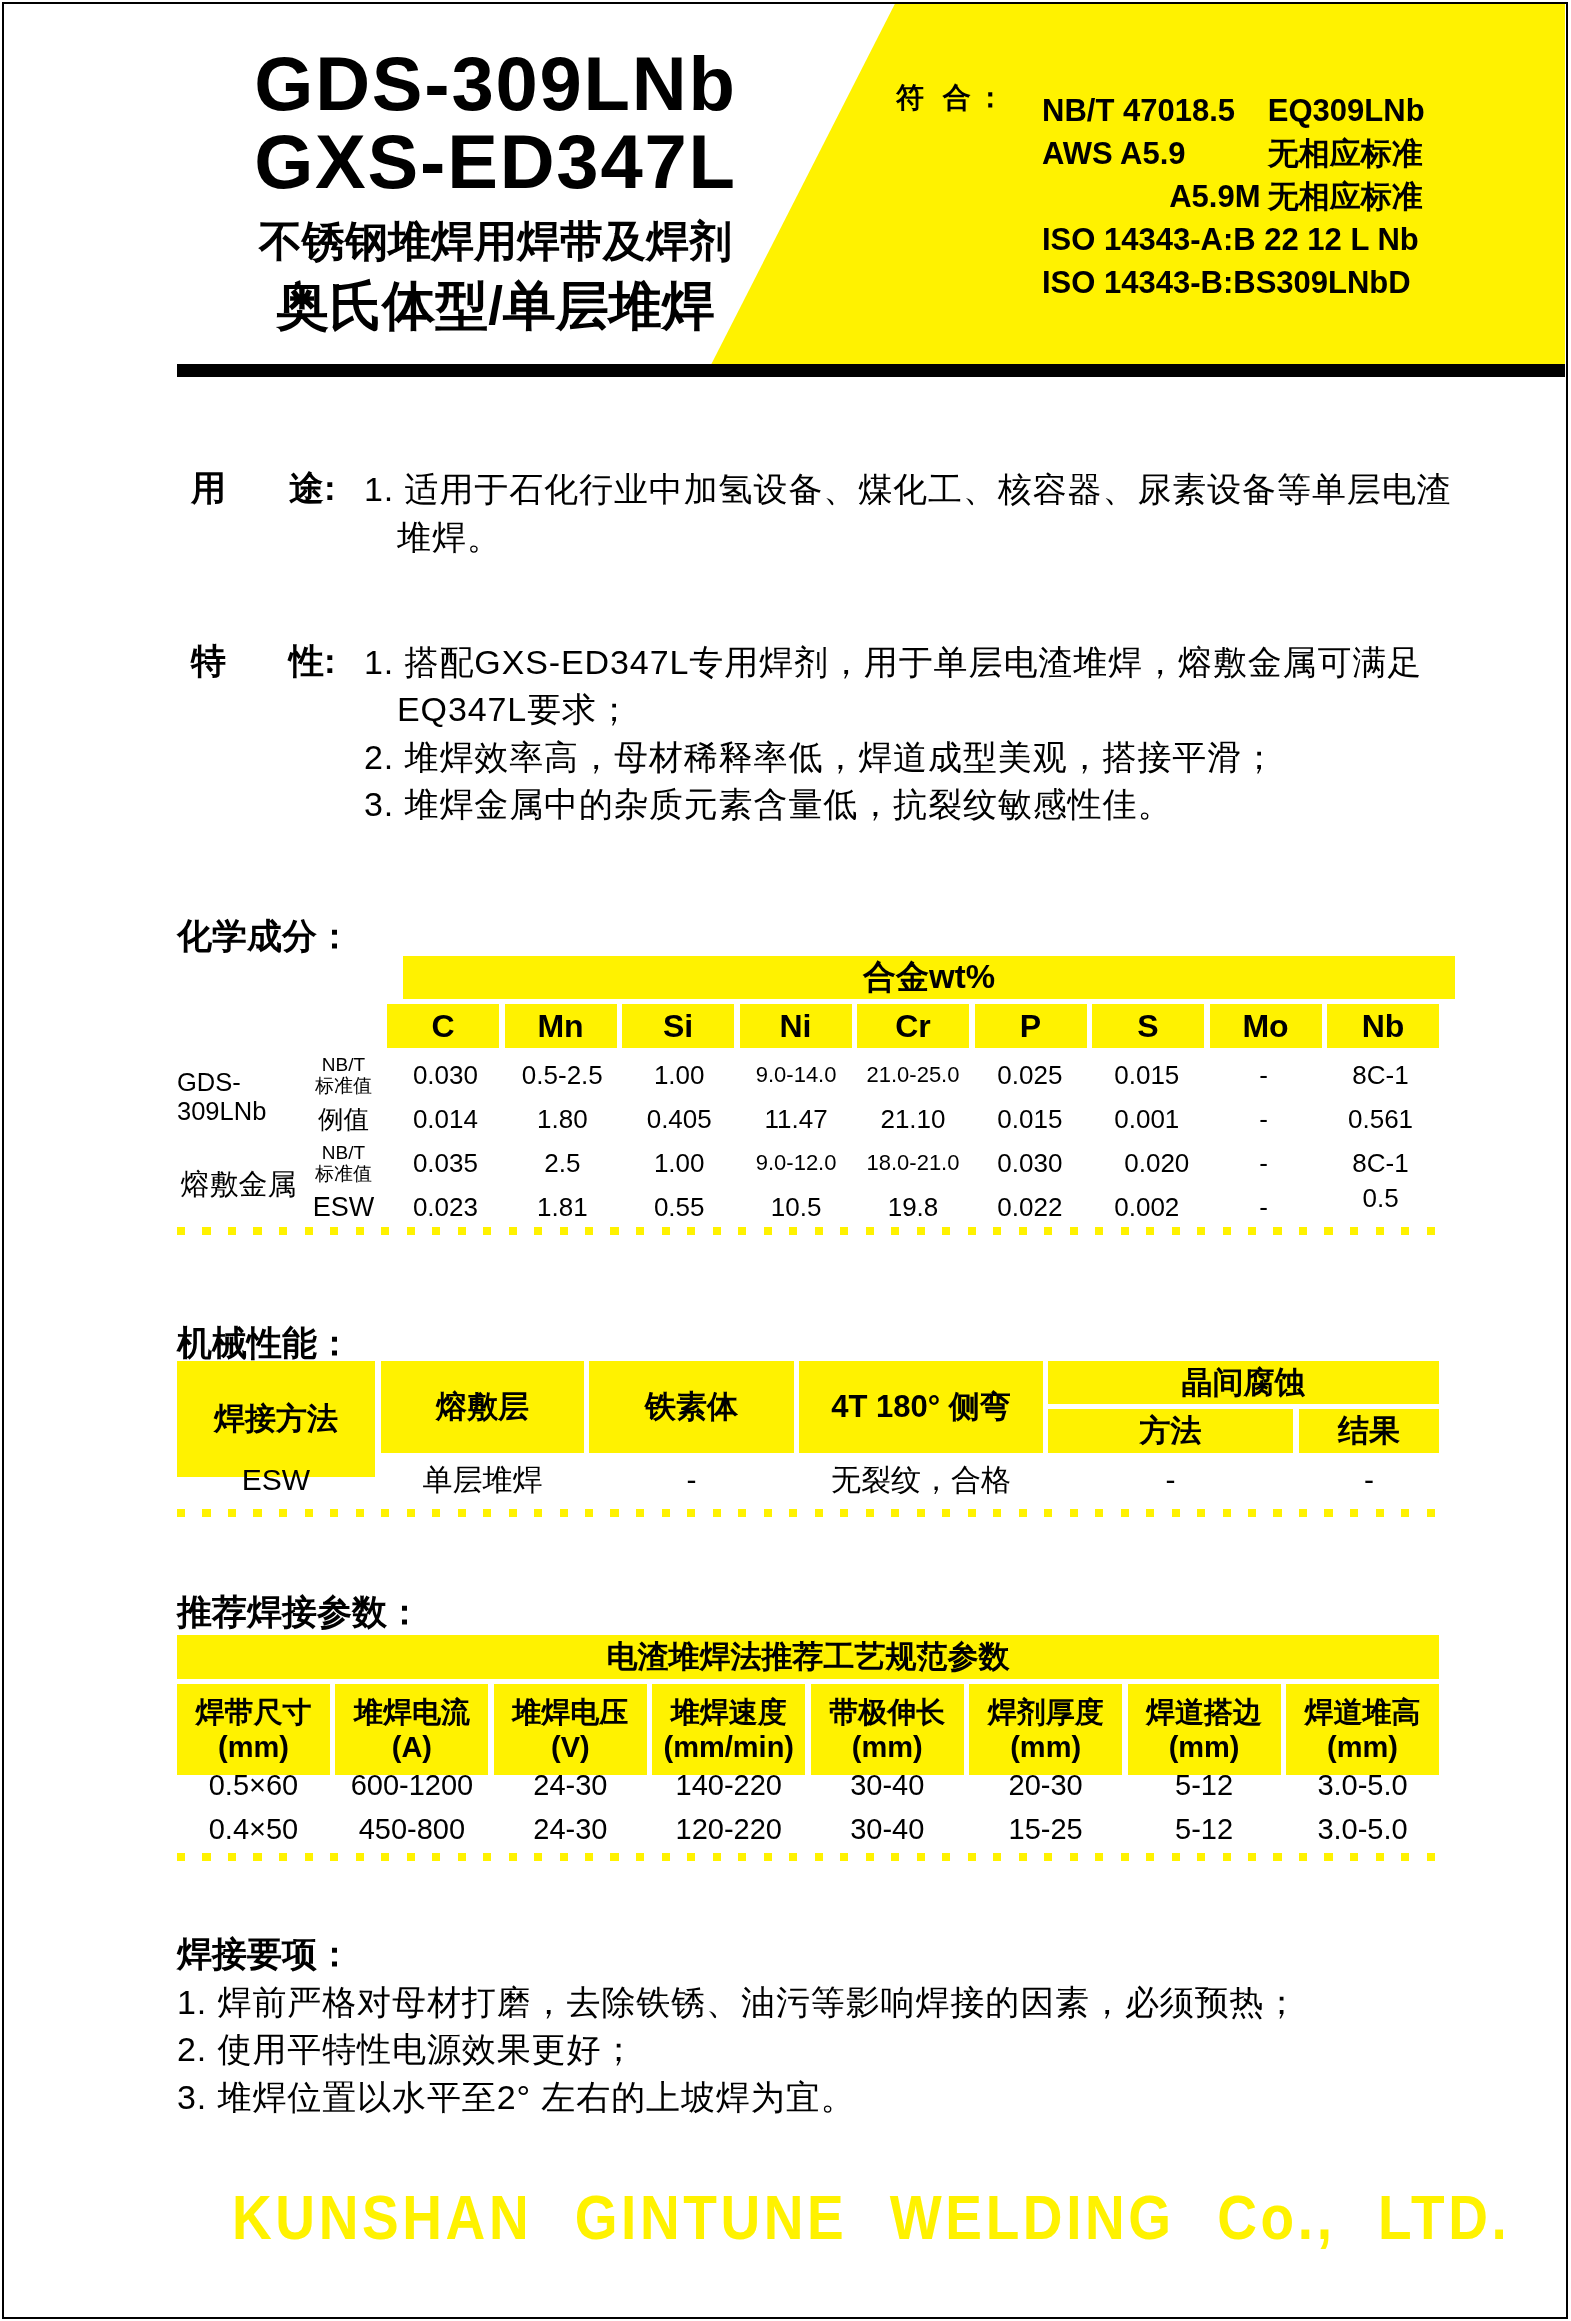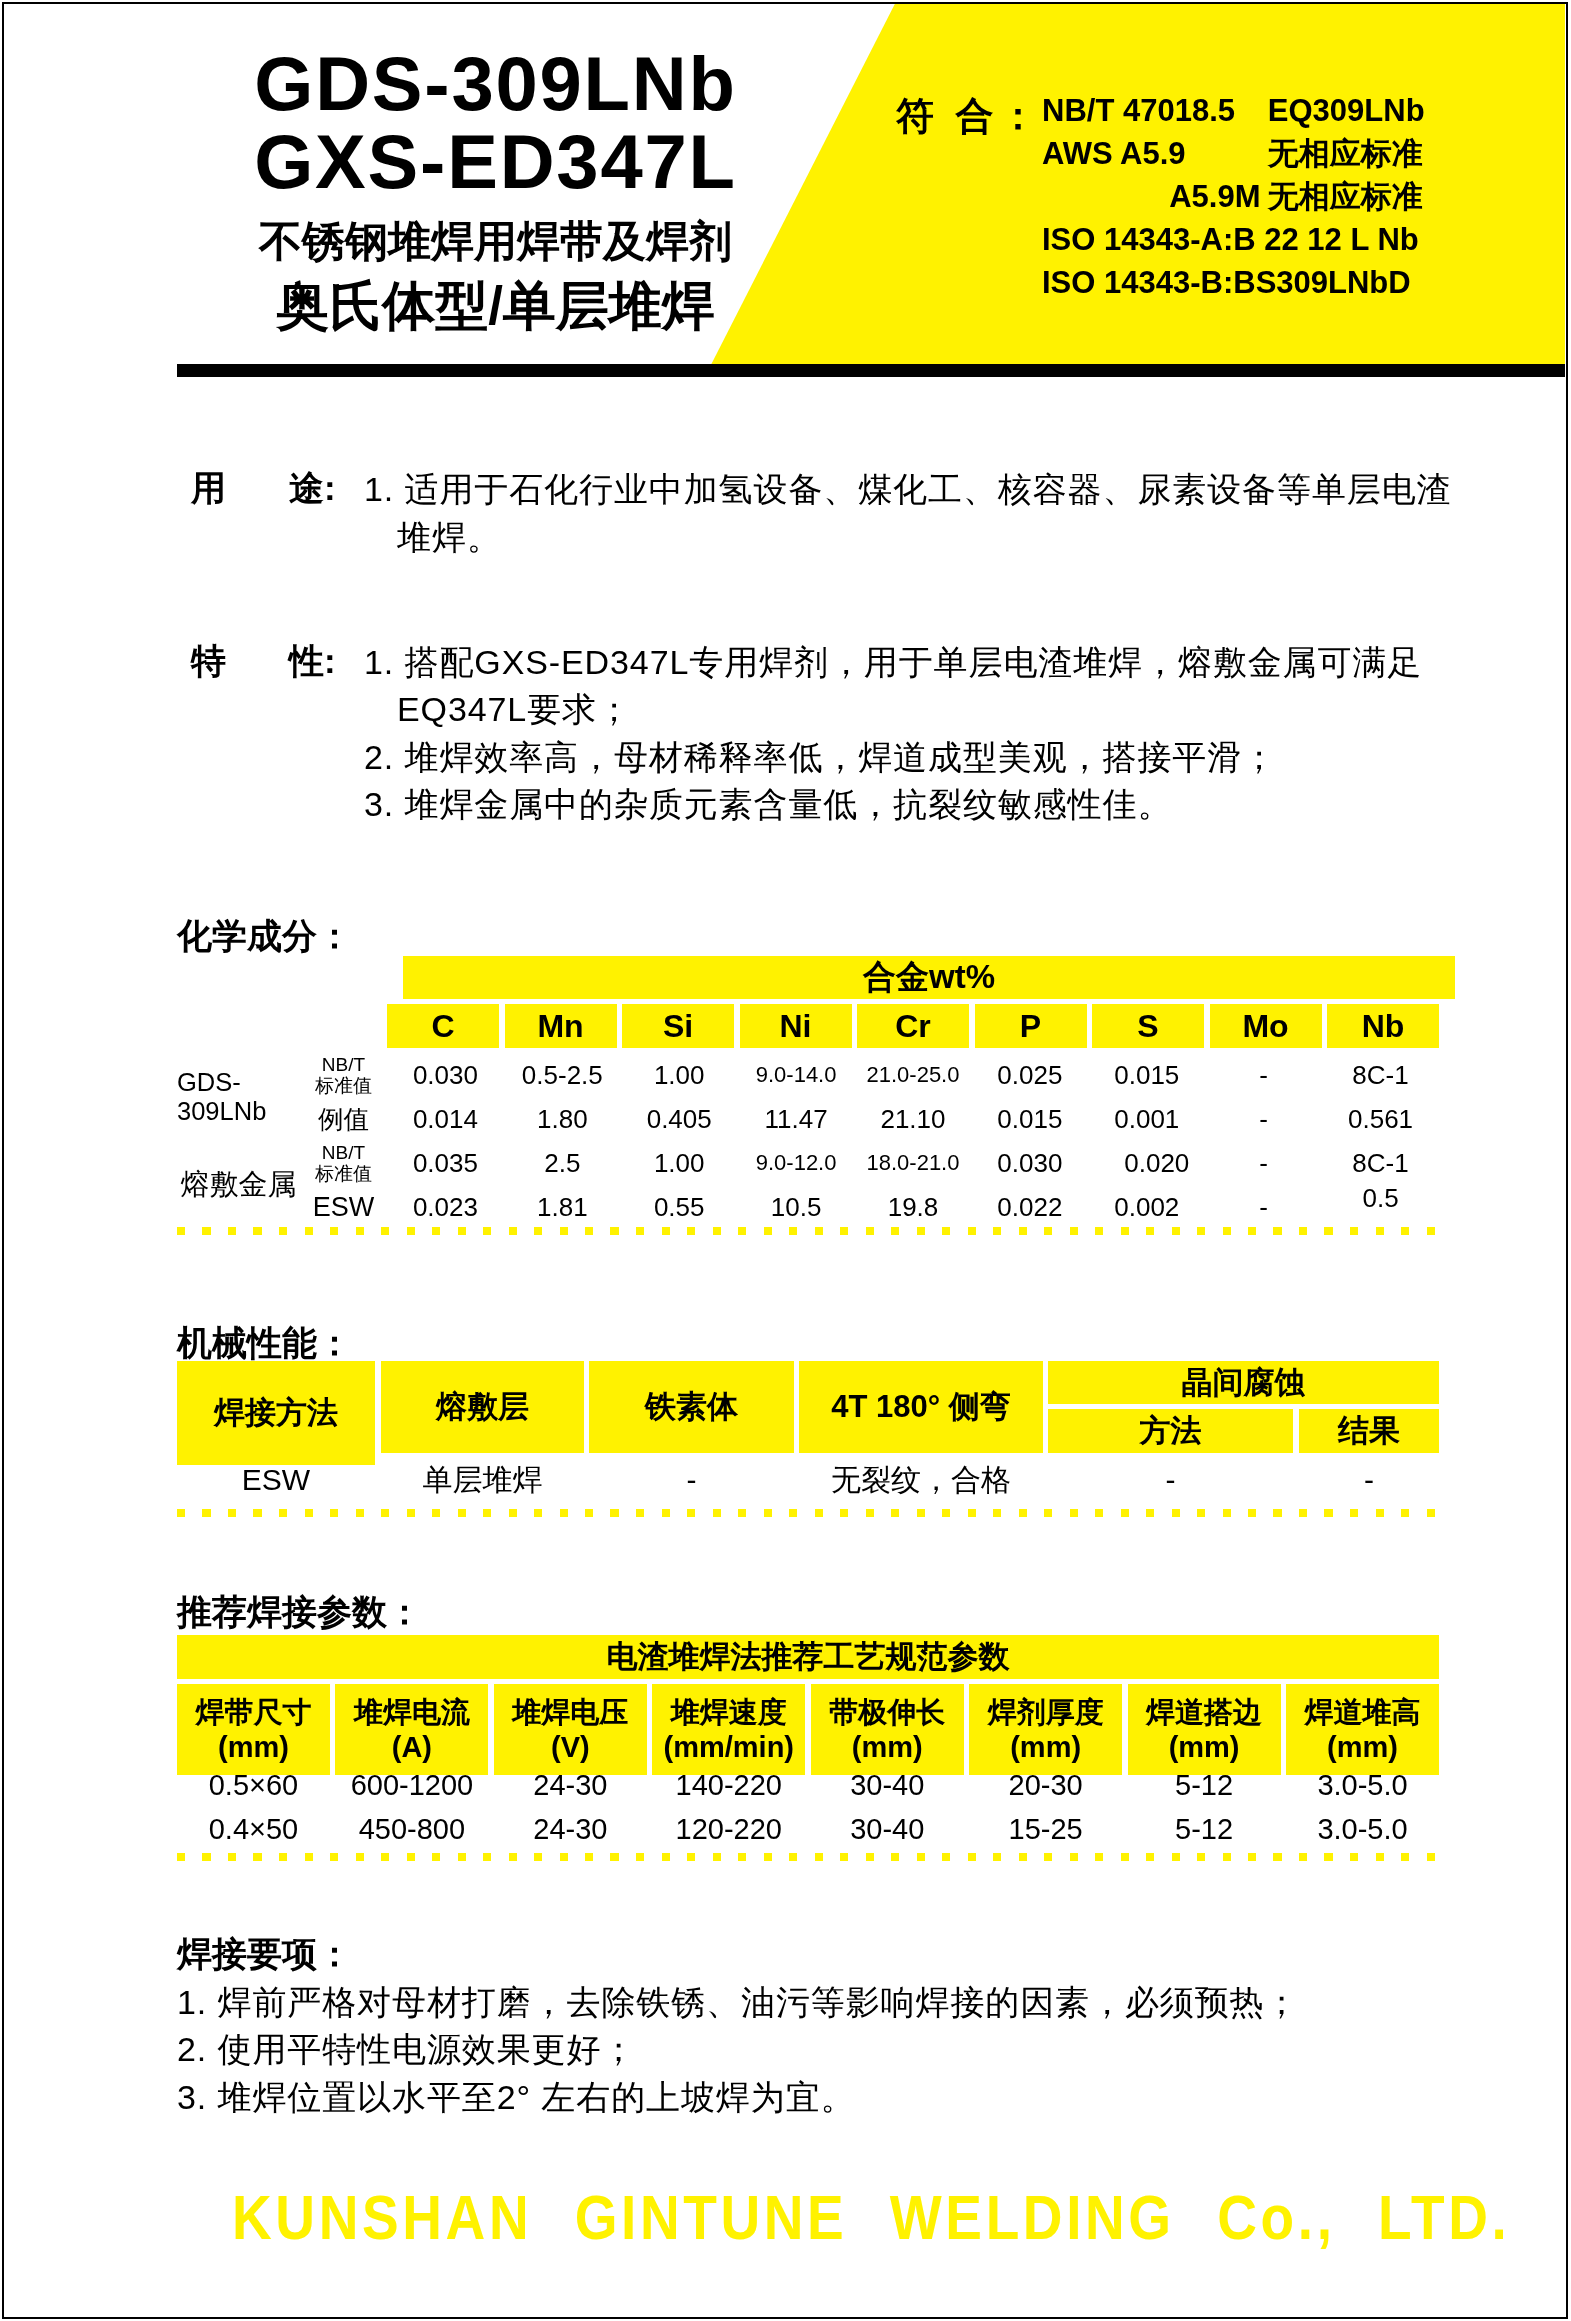--- a/index.html
+++ b/index.html
@@ -22,21 +22,21 @@
   .header-yellow{
     left:711px;top:2.7px;width:854px;height:362px;background:var(--yellow);
     clip-path:polygon(21.6% 0,100% 0,100% 100%,0 100%);
   }
   .header-bar{left:177px;top:364px;width:1388px;height:12.7px;background:#000;}
   .title-line{left:0;width:991px;text-align:center;font-weight:bold;letter-spacing:1.8px;}
   .title-1{top:40px;font-size:76px;}
   .title-2{top:118px;font-size:76px;}
   .subtitle-1{left:0;top:213px;width:991px;text-align:center;font-size:43px;font-weight:bold;}
   .subtitle-2{left:0;top:271px;width:991px;text-align:center;font-size:53px;font-weight:bold;}
-  .conform-label{left:896px;top:91px;font-size:38px;font-weight:bold;letter-spacing:5.5px;}
+  .conform-label{left:896px;top:79px;font-size:28px;font-weight:bold;letter-spacing:5.5px;}
   .standards{left:1042px;top:89px;width:409px;}
   .std-row{display:flex;height:43px;align-items:center;font-size:31px;font-weight:bold;white-space:nowrap;}
   .std-name{width:224px;}
   .std-name.right{text-align:right;padding-right:5.5px;}
   .std-value{padding-left:1.8px;}
 
   
   .sec-label{font-size:35px;font-weight:bold;}
   .body-text{font-size:34px;letter-spacing:0.9px;white-space:nowrap;}
   .usage-char1{left:191px;top:465px;}
@@ -71,21 +71,21 @@
   .chem-group1{grid-row:1/3;grid-column:1;font-size:25.5px;}
   .chem-group2{grid-row:3/5;grid-column:1;font-size:29px;}
   .chem-sub2line{font-size:19px;line-height:21px;text-align:center;}
   .chem-sub{font-size:25.5px;}
   .chem-val.small{font-size:22px;}
   .chem-dots{left:177px;top:1227px;width:1262px;}
 
   
   .mech-label{left:177px;top:1320px;}
   .mech-table{left:177px;top:1361px;width:1262px;height:92px;}
-  .mech-c1{left:0;top:0;width:198px;height:104px;font-size:31px;}
+  .mech-c1{left:0;top:0;width:198px;height:116px;font-size:31px;}
   .mech-c2{left:204px;top:0;width:203px;height:92px;font-size:31px;}
   .mech-c3{left:412px;top:0;width:205px;height:92px;font-size:31px;}
   .mech-c4{left:622px;top:0;width:244px;height:92px;font-size:31px;}
   .mech-c5{left:871px;top:0;width:391px;height:43px;font-size:31px;}
   .mech-c6{left:871px;top:48px;width:245px;height:44px;font-size:31px;}
   .mech-c7{left:1122px;top:48px;width:140px;height:44px;font-size:31px;}
   .mech-row{left:177px;top:1462px;width:1262px;height:36px;}
   .mech-val{position:absolute;top:0;height:36px;display:flex;align-items:center;justify-content:center;font-size:30px;white-space:nowrap;}
   .mech-v0{left:0;width:198px;}
   .mech-v1{left:204px;width:203px;}

